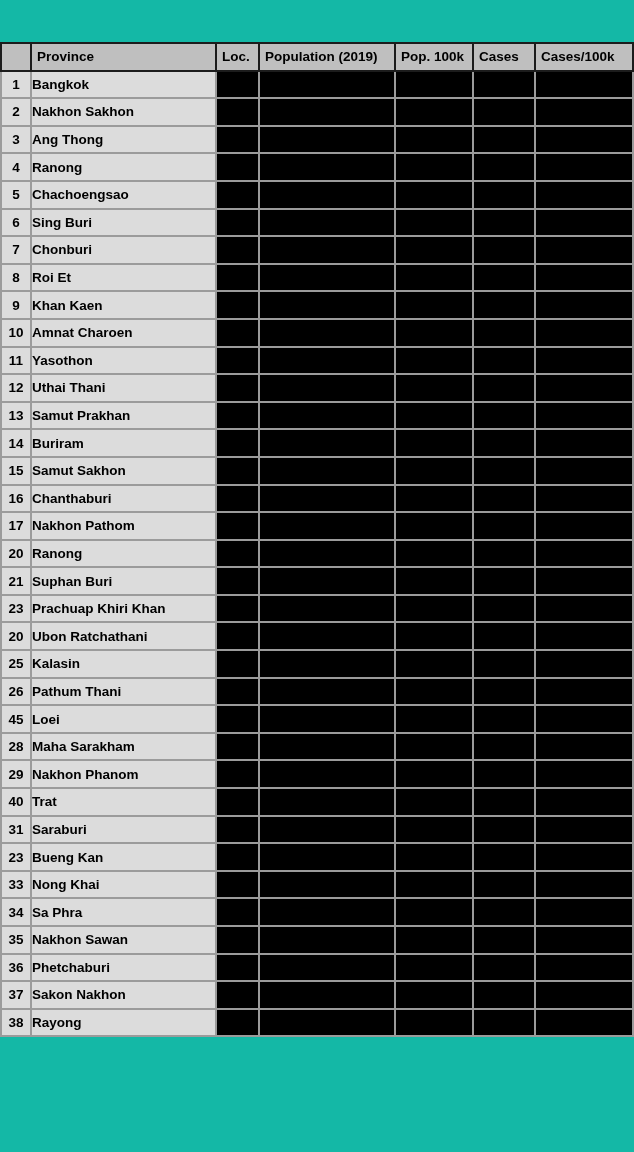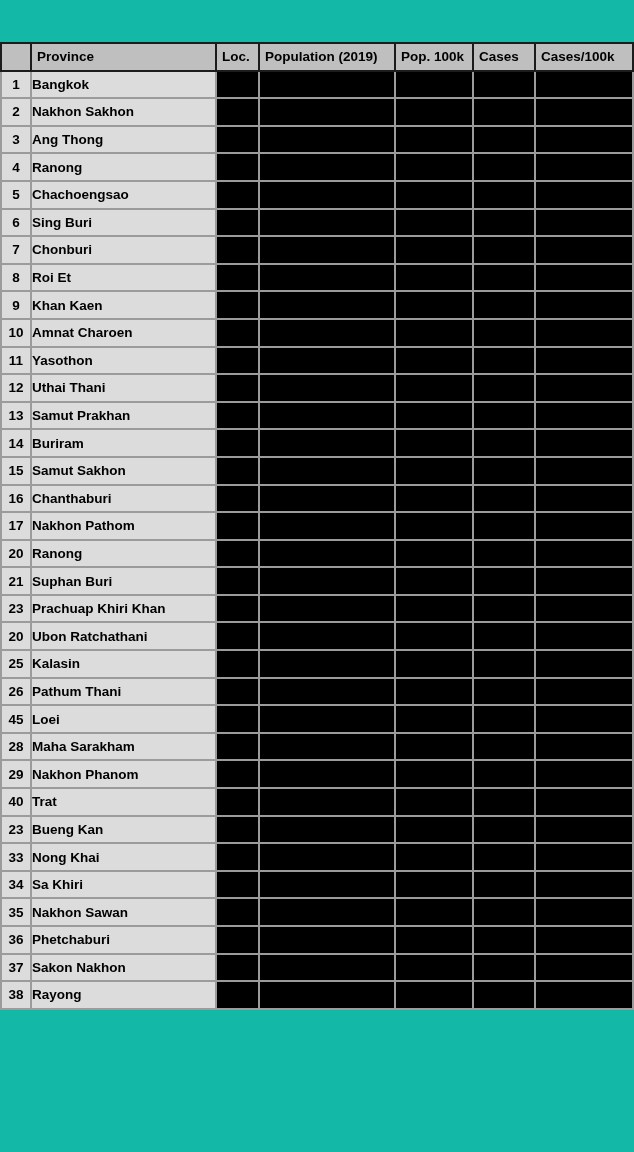--- a/index.html
+++ b/index.html
@@ -328,40 +328,49 @@
         <tr>
           <td class="num">40</td>
           <td class="province">Trat</td>
           <td class="data"></td>
           <td class="data"></td>
           <td class="data"></td>
           <td class="data"></td>
           <td class="data"></td>
         </tr>
         <tr>
+          <td class="num">31</td>
+          <td class="province">Saraburi</td>
+          <td class="data"></td>
+          <td class="data"></td>
+          <td class="data"></td>
+          <td class="data"></td>
+          <td class="data"></td>
+        </tr>
+        <tr>
           <td class="num">23</td>
           <td class="province">Bueng Kan</td>
           <td class="data"></td>
           <td class="data"></td>
           <td class="data"></td>
           <td class="data"></td>
           <td class="data"></td>
         </tr>
         <tr>
           <td class="num">33</td>
           <td class="province">Nong Khai</td>
           <td class="data"></td>
           <td class="data"></td>
           <td class="data"></td>
           <td class="data"></td>
           <td class="data"></td>
         </tr>
         <tr>
           <td class="num">34</td>
-          <td class="province">Sa Khiri</td>
+          <td class="province">Sa Phra</td>
           <td class="data"></td>
           <td class="data"></td>
           <td class="data"></td>
           <td class="data"></td>
           <td class="data"></td>
         </tr>
         <tr>
           <td class="num">35</td>
           <td class="province">Nakhon Sawan</td>
           <td class="data"></td>

